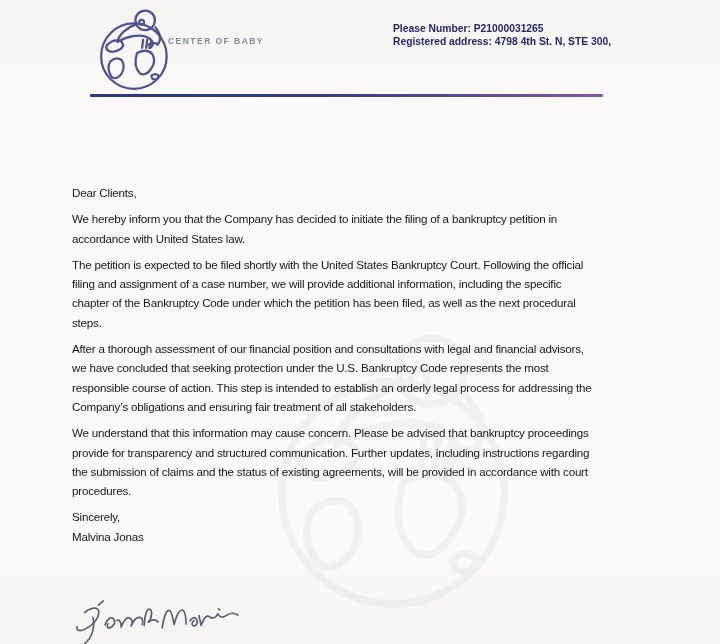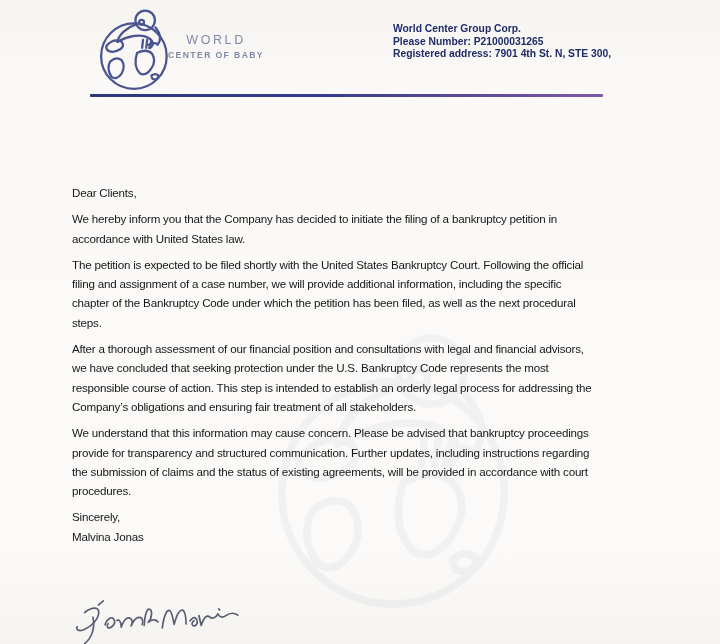--- a/index.html
+++ b/index.html
@@ -112,28 +112,26 @@
 
       <path d="M 55 31 l -1 8"></path>
       <path d="M 59 31 l -1 8"></path>
       <path d="M 63 32 l -2 7"></path>
 
       <path d="M 67 19 C 72 25, 73 31, 69 36"></path>
     </g>
   </svg>
 
   <div class="brand">
-    <div class="brand-line1">WORLD</div>
     <div class="brand-line2">CENTER OF BABY</div>
   </div>
 
   <div class="company-info">
-    <div>World Center Group Corp.</div>
     <div>Please Number: P21000031265</div>
-    <div>Registered address: 7901 4th St. N, STE 300,</div>
+    <div>Registered address: 4798 4th St. N, STE 300,</div>
   </div>
 
   <div class="header-rule"></div>
 
   <svg class="watermark" viewBox="0 0 100 82">
     <use href="#logo-mark" stroke="#555566"></use>
   </svg>
 
   <div class="letter-body">
     <p class="salutation">Dear Clients,</p>

